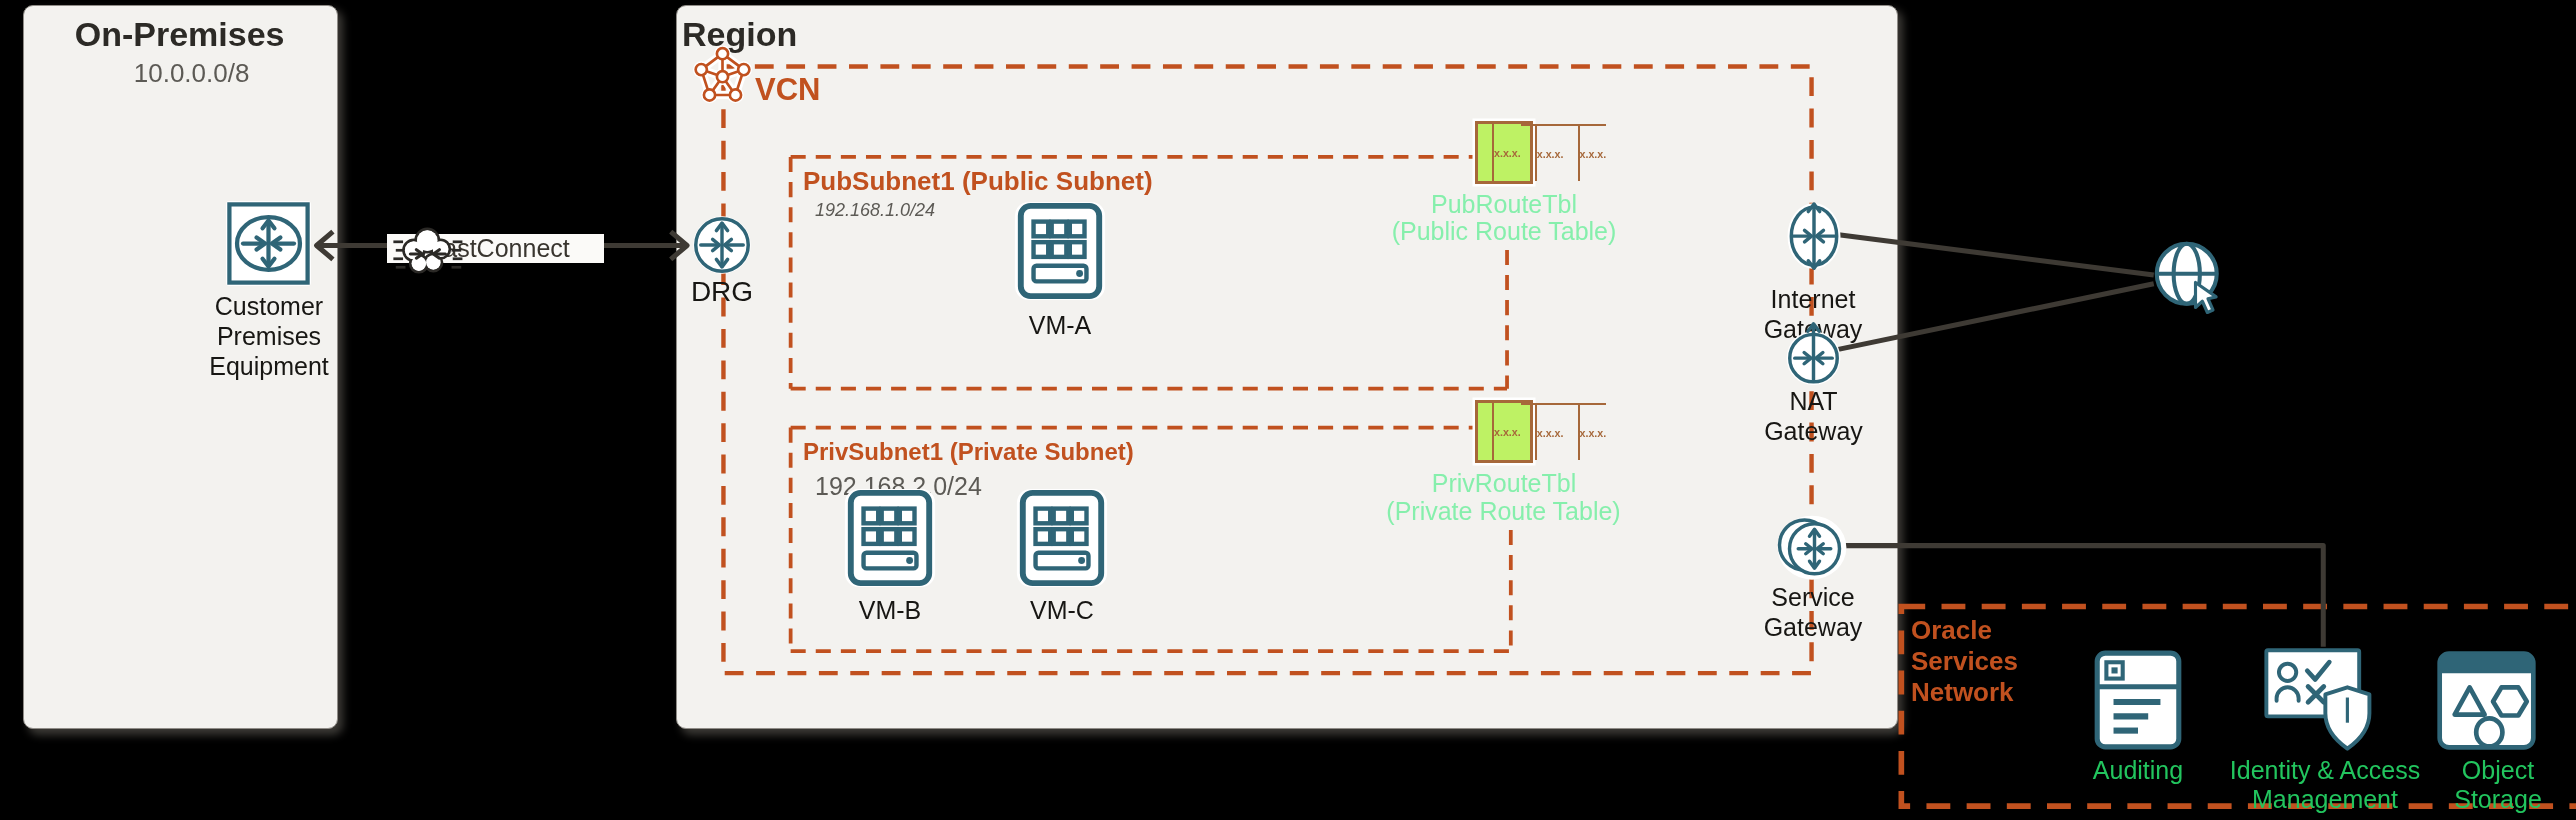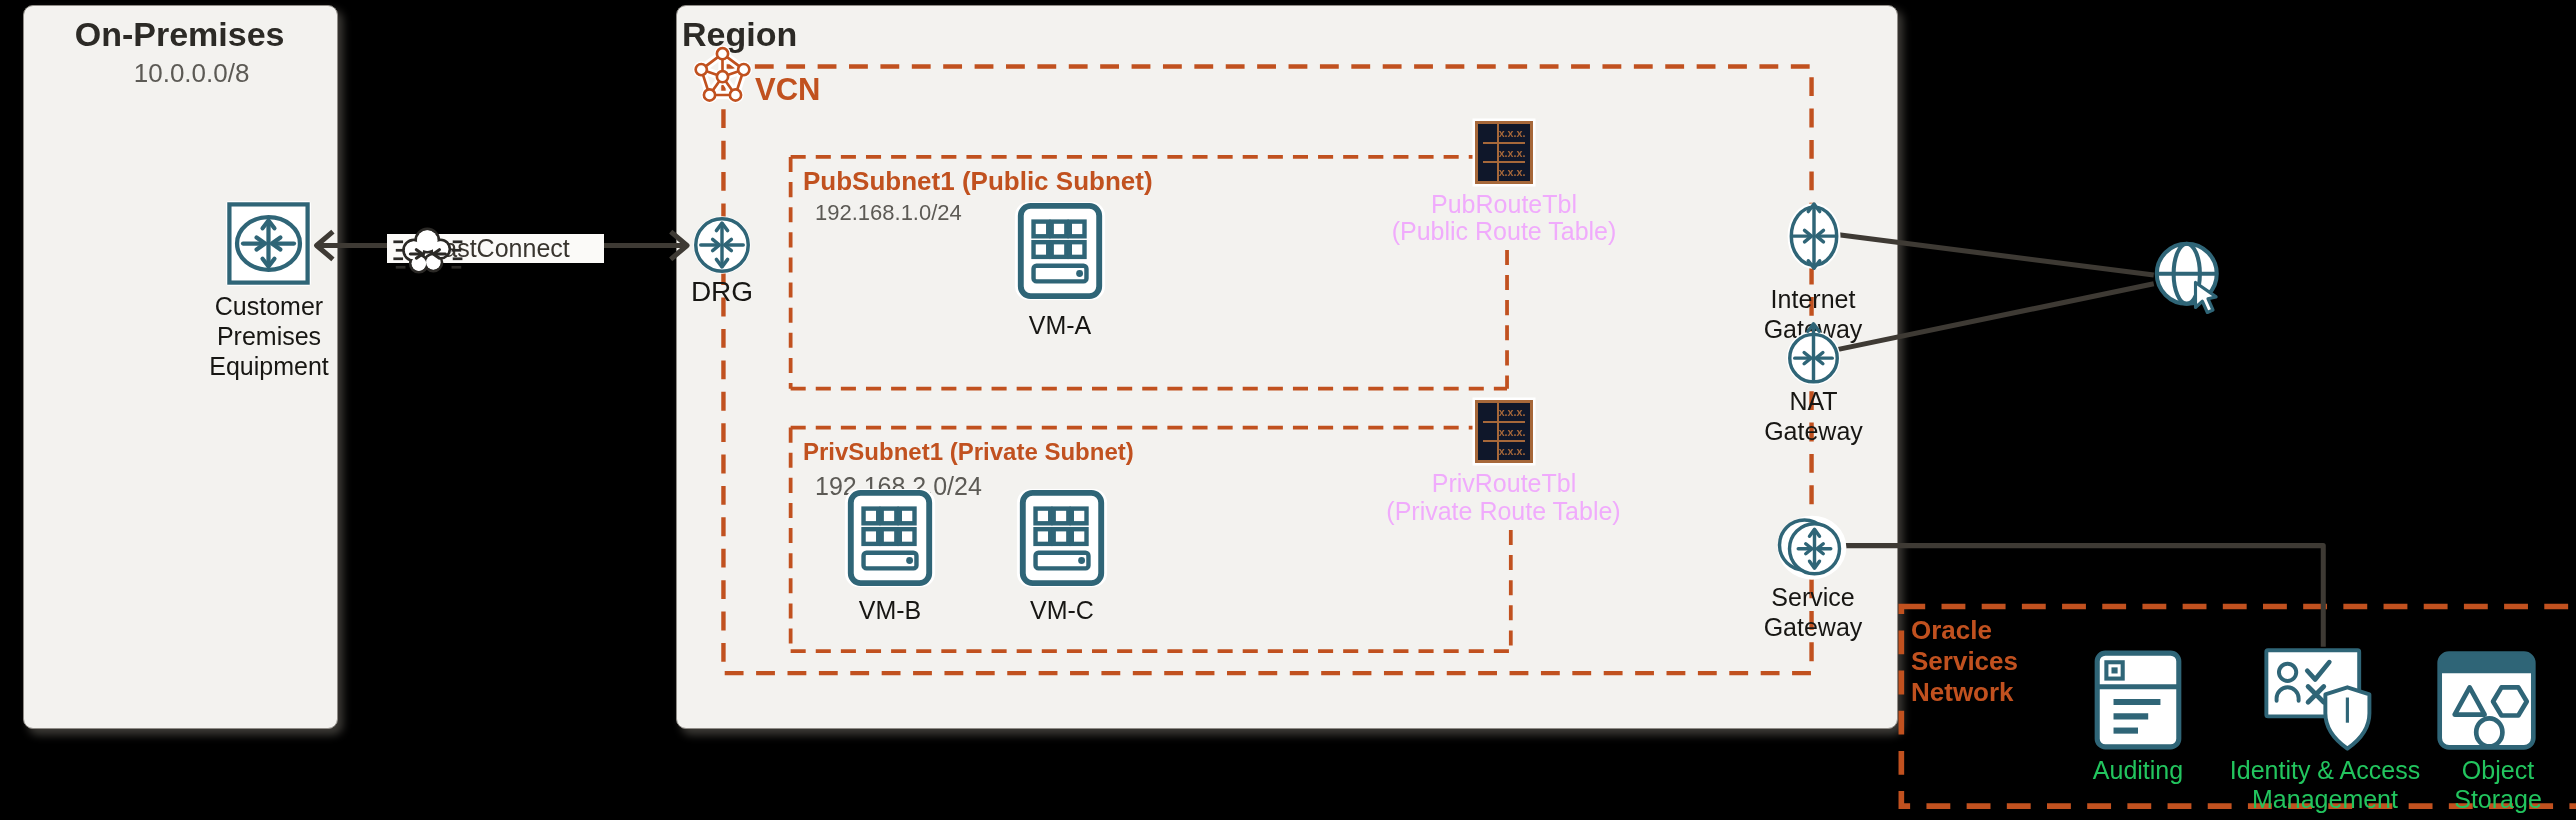--- a/index.html
+++ b/index.html
@@ -9,28 +9,28 @@
             box-shadow:5px 5.7px 8.8px rgba(110,105,98,.55);z-index:1;}
   .zone-title{position:absolute;font-size:34px;font-weight:700;color:#2C2A26;z-index:3;text-align:center;}
   .cidr{position:absolute;font-size:26px;color:#5C5A55;z-index:3;padding-left:12px;}
   .node-label{position:absolute;font-size:25px;color:#171613;text-align:center;line-height:1.2;z-index:4;}
   .orange-title{position:absolute;font-weight:700;color:#C1511F;z-index:3;}
   .icon{position:absolute;z-index:4;}
   #overlay{position:absolute;left:0;top:0;z-index:2;}
   .fc-box{position:absolute;left:367px;top:234px;width:217px;height:29px;background:#FBFAF8;
           z-index:5;display:flex;align-items:center;}
   .fc-label{padding-left:41px;font-size:25px;color:#39352F;white-space:nowrap;}
-  .rt{position:absolute;width:58px;height:63px;background:#0f172a;border:3.1px solid #A6683A;
-      box-sizing:border-box;display:flex;flex-direction:column;z-index:4;box-shadow:0 0 0 2.5px #fff;align-items:center;}
+  .rt{position:absolute;width:58px;height:63px;background:#bef264;border:3.1px solid #A6683A;
+      box-sizing:border-box;display:flex;flex-direction:row;z-index:4;box-shadow:0 0 0 2.5px #fff;}
   .rt .row{flex:1;display:flex;min-height:0;}
   .rt .row + .row{border-top:2.5px solid #A6683A;}
   .rt .l{width:14px;border-right:2.5px solid #A6683A;}
   .rt .v{flex:1;display:flex;align-items:center;justify-content:center;
          font-size:10.7px;font-weight:700;color:#A6683A;}
-  .rt-label{position:absolute;font-size:25px;color:#f0abfc;text-align:center;z-index:4;white-space:nowrap;}
+  .rt-label{position:absolute;font-size:25px;color:#86efac;text-align:center;z-index:4;white-space:nowrap;}
   .osn-label{position:absolute;font-size:25px;color:#22c55e;text-align:center;line-height:1.16;z-index:3;}
 </style>
 </head>
 <body>
 
 <div class="canvas">
 
   <div class="zone-box" style="left:3.1px;top:5px;width:313px;height:722px;"></div>
   <div class="zone-box" style="left:656px;top:5px;width:1220px;height:722px;"></div>
 
@@ -158,21 +158,21 @@
         <polyline points="39,71 48,83 57,71"></polyline>
       <line x1="14" y1="48" x2="42" y2="48"></line>
         <polyline points="33,39 44,48 33,57"></polyline>
       <line x1="82" y1="48" x2="54" y2="48"></line>
         <polyline points="63,39 52,48 63,57"></polyline>
     </g>
   </svg>
   <div class="node-label" style="left:655px;top:275px;width:94px;font-size:28px;">DRG</div>
 
   <div class="orange-title" style="left:783px;top:166px;font-size:26px;">PubSubnet1 (Public Subnet)</div>
-  <div class="cidr" style="left:783px;top:200px;font-size:22px;">192.168.1.0/24</div>
+  <div class="cidr" style="left:783px;top:200px;font-size:18px;font-style:italic;">192.168.1.0/24</div>
 
   <svg class="icon" style="left:991px;top:202px;" width="98" height="98" viewBox="0 0 100 100">
     <rect x="4" y="0" width="92" height="100" rx="14" fill="#fff"></rect>
     <rect x="10" y="4" width="80" height="92" rx="10" fill="#fff" stroke="#2F6577" stroke-width="6"></rect>
     <g fill="#fff" stroke="#2F6577" stroke-width="4.5">
       <rect x="23" y="20" width="15" height="15"></rect>
         <rect x="41.5" y="20" width="15" height="15"></rect>
         <rect x="60" y="20" width="15" height="15"></rect>
       <rect x="23" y="41" width="15" height="15"></rect>
         <rect x="41.5" y="41" width="15" height="15"></rect>

